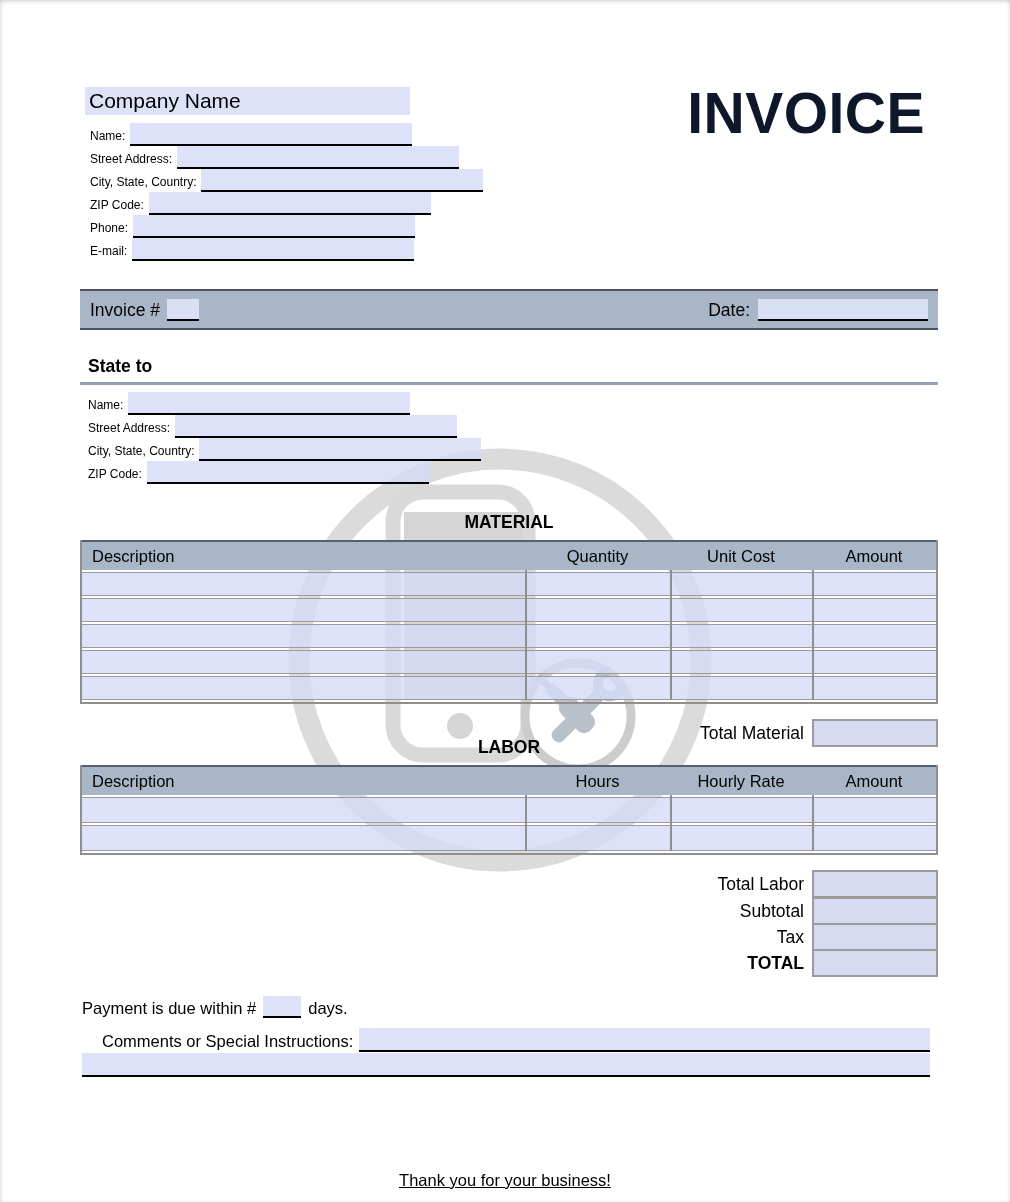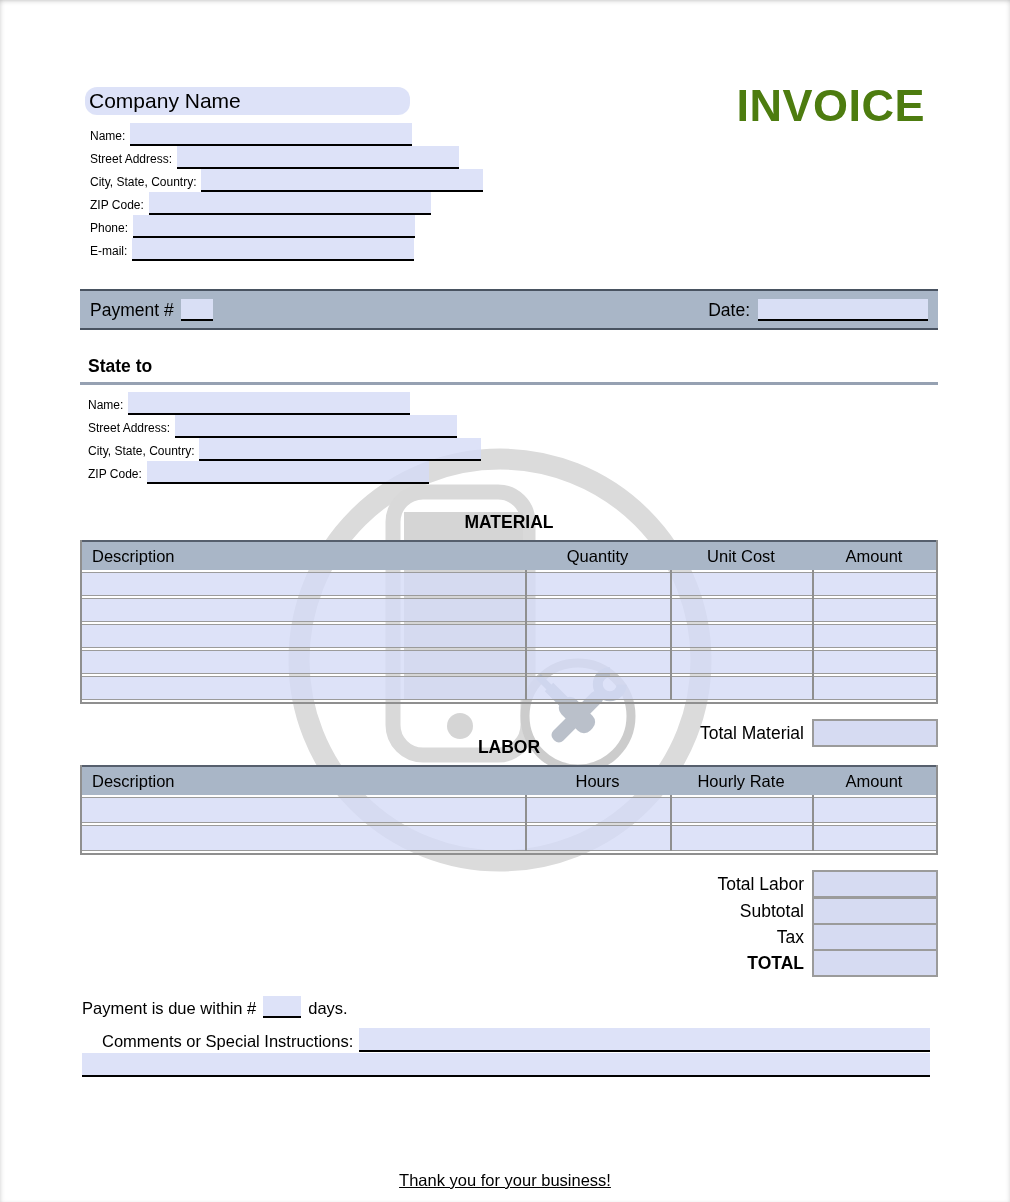--- a/index.html
+++ b/index.html
@@ -6,27 +6,27 @@
   .page{
     position:relative;width:1010px;height:1202px;background:#fff;
     font-family:"Liberation Sans",sans-serif;color:#000;overflow:hidden;
     box-shadow:inset 0 3px 5px -2px rgba(0,0,0,.18),inset 3px 0 5px -2px rgba(0,0,0,.10),inset -3px 0 5px -2px rgba(0,0,0,.08);
   }
   .watermark{position:absolute;left:0;top:0;z-index:0;pointer-events:none;}
   .layer{position:absolute;z-index:1;}
 
   
   .company{left:85px;top:87px;width:560px;}
-  .company-name{width:325px;height:28px;background:rgba(213,219,246,.8);font-size:21px;line-height:28px;padding-left:4px;box-sizing:border-box;border-radius:12px;}
+  .company-name{width:325px;height:28px;background:rgba(213,219,246,.8);font-size:21px;line-height:28px;padding-left:4px;box-sizing:border-box;}
   .field-list{margin-top:8px;padding-left:5px;}
   .field-row{display:flex;align-items:flex-end;height:23px;}
   .field-label{font-size:12px;line-height:20px;white-space:pre;}
   .field-box{display:inline-block;width:282px;height:21px;background:rgba(213,219,246,.8);border-bottom:2px solid #000;margin-left:5px;}
 
-  .invoice-title{right:85px;top:80px;font-size:45px;font-weight:bold;color:#4d7c0f;letter-spacing:.5px;margin:0;}
+  .invoice-title{right:85px;top:80px;font-size:57px;font-weight:bold;color:#0f172a;letter-spacing:.5px;margin:0;}
 
   
   .invoice-bar{left:80px;top:289px;width:858px;height:41px;background:#a9b6c7;border-top:2px solid #495361;border-bottom:2px solid #495361;
     box-sizing:border-box;display:flex;align-items:center;justify-content:space-between;padding:0 10px;}
   .bar-group{display:flex;align-items:flex-end;font-size:17.5px;}
   .mini-box{display:inline-block;width:32px;height:20px;background:rgba(222,227,250,.9);border-bottom:2px solid #000;margin-left:7px;}
   .date-box{display:inline-block;width:170px;height:20px;background:rgba(222,227,250,.9);border-bottom:2px solid #000;margin-left:8px;}
 
   
   .bill-to{left:80px;top:356px;width:858px;}
@@ -126,21 +126,21 @@
           <span class="field-label">E-mail:</span>
           <span class="field-box"></span>
         </div>
       </div>
   </div>
 
   <h1 class="layer invoice-title">INVOICE</h1>
 
   <div class="layer invoice-bar">
     <div class="bar-group">
-      <span>Payment #</span>
+      <span>Invoice #</span>
       <span class="mini-box"></span>
     </div>
     <div class="bar-group">
       <span>Date:</span>
       <span class="date-box"></span>
     </div>
   </div>
 
   <div class="layer bill-to">
     <h2 class="bill-heading">State to</h2>

